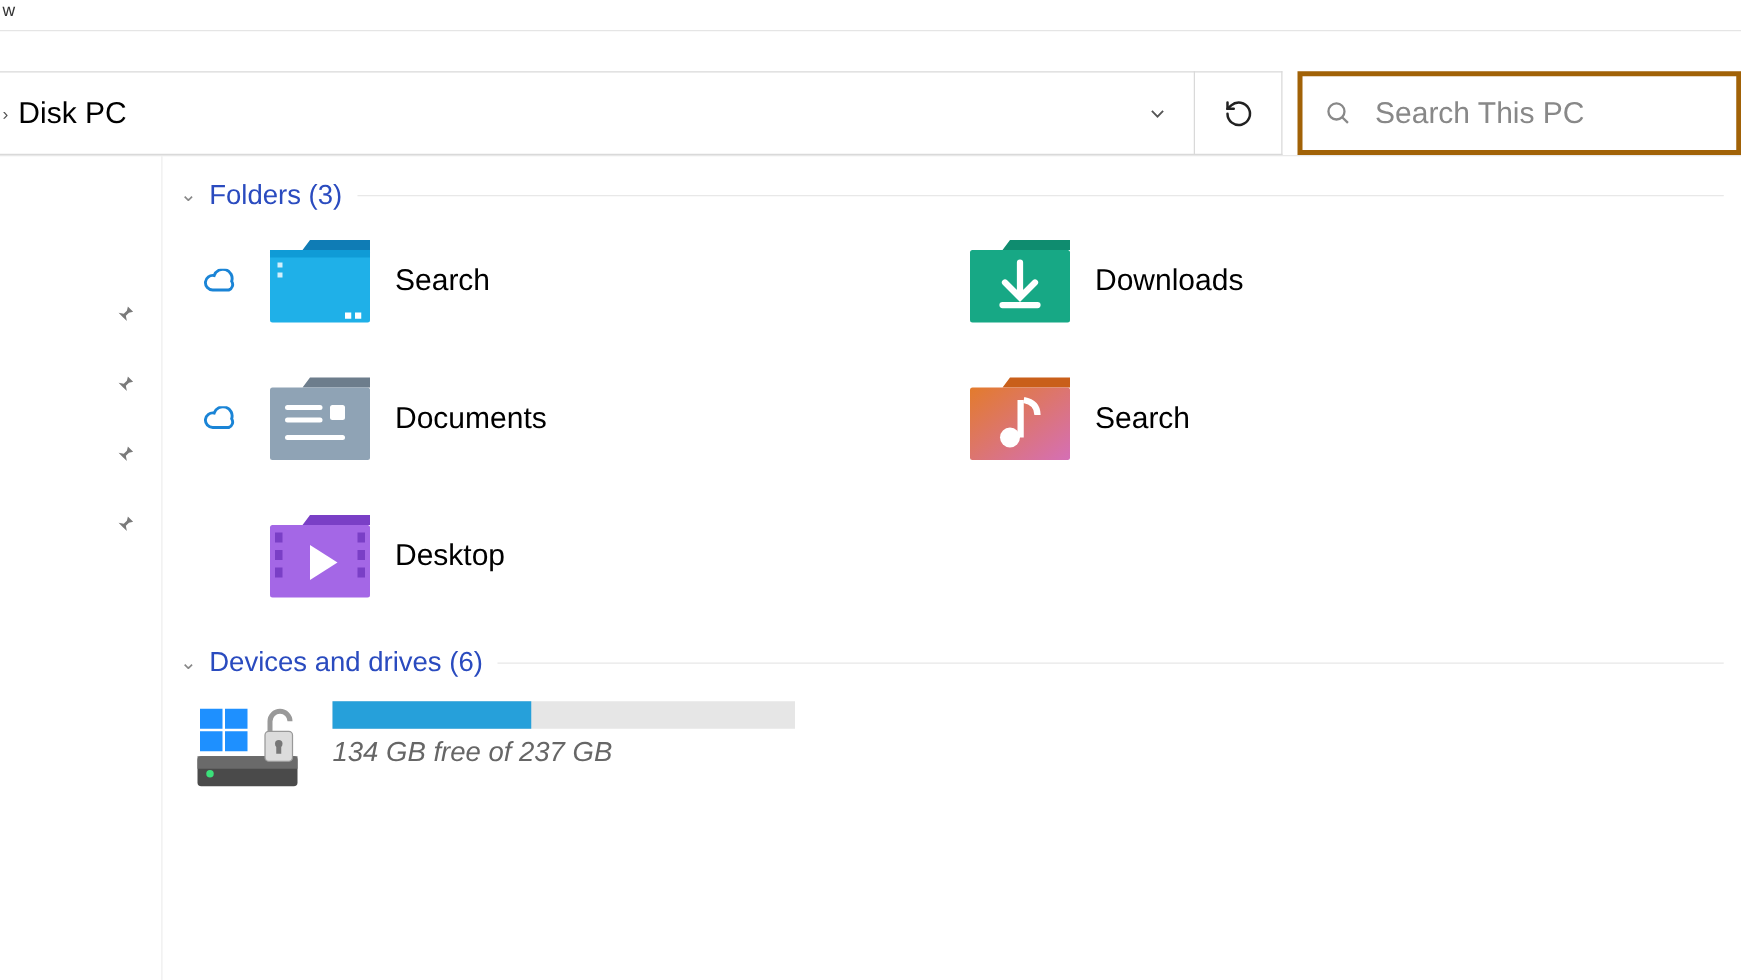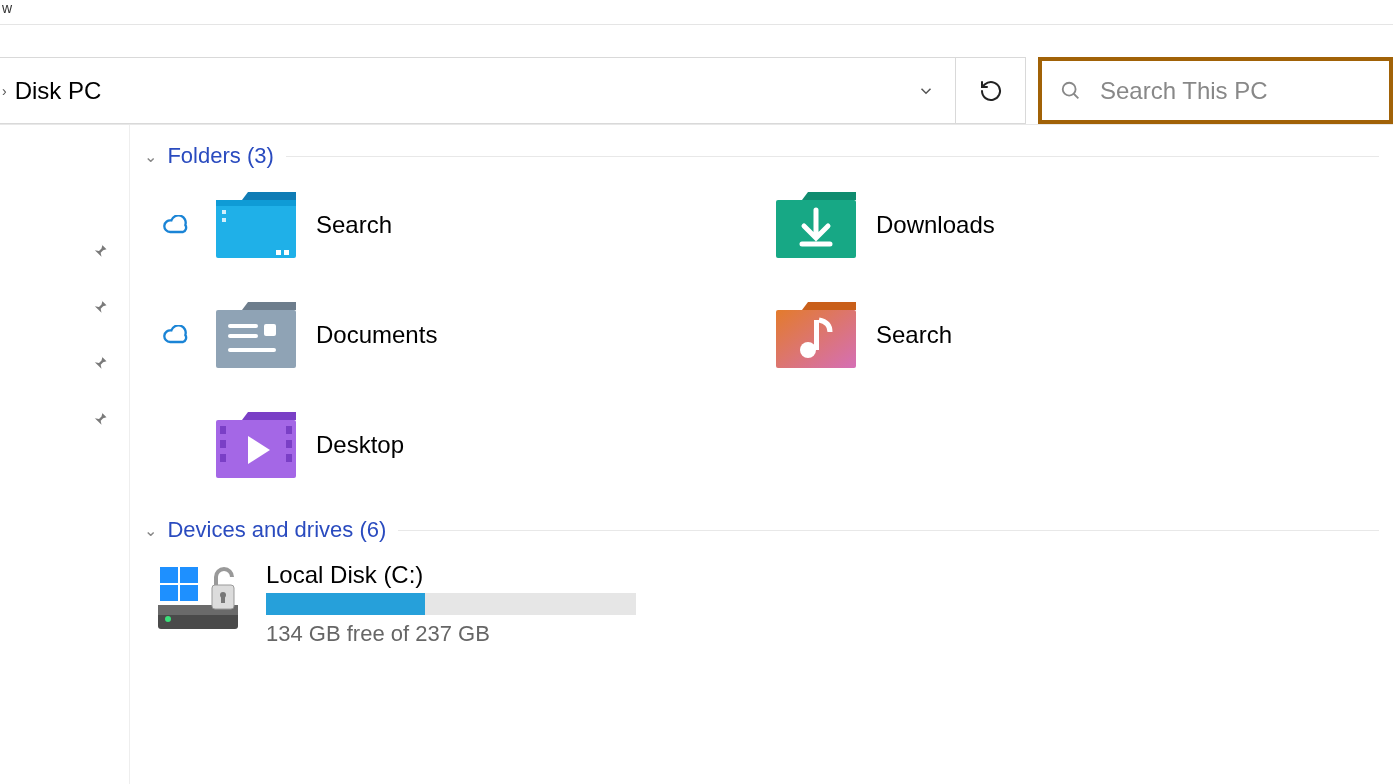--- a/index.html
+++ b/index.html
@@ -36,21 +36,21 @@
 .cloud { width: 44px; display:flex; justify-content:center; margin-right:14px;}
 .folder-icon { width: 88px; height:76px; display:flex; align-items:center; justify-content:center; margin-right:16px;}
 .folder-label { font-size:24px; color:#000; }
 
 .drive-item { display:flex; align-items:flex-start; padding-left:10px; margin-top:14px;}
 .drive-icon { width:100px; height:78px; margin-right:12px; position:relative;}
 .drive-info { flex:1; max-width: 370px;}
 .drive-name { font-size:24px; color:#000; margin-bottom:4px;}
 .drive-bar { width:370px; height:22px; background:#e6e6e6; position:relative; margin-bottom:6px;}
 .drive-bar-fill { position:absolute; left:0; top:0; bottom:0; background:#26a0da; }
-.drive-free { font-size:22px; color:#666; }
+.drive-free { font-size:22px; color:#666;font-style:italic; }
 
 
 svg { display:block; }
 </style>
 </head>
 <body>
 
 <div class="top-strip">
   <span>w</span>
 </div>
@@ -227,21 +227,20 @@
           <rect x="6" y="24" width="18" height="16" fill="#1e90ff"></rect>
             <rect x="26" y="24" width="18" height="16" fill="#1e90ff"></rect>
 
           <rect x="58" y="24" width="22" height="24" rx="3" fill="#dcdcdc" stroke="#999"></rect>
           <path d="M62 24 v-8 a8 8 0 0 1 16 0" fill="none" stroke="#999" stroke-width="4"></path>
           <circle cx="69" cy="34" r="3" fill="#777"></circle>
             <rect x="67" y="34" width="4" height="8" fill="#777"></rect>
         </svg>
       </div>
       <div class="drive-info">
-        <div class="drive-name">Local Disk (C:)</div>
         <div class="drive-bar">
           <div class="drive-bar-fill" style="width:43%"></div>
         </div>
         <div class="drive-free">134 GB free of 237 GB</div>
       </div>
     </div>
 
   </div>
 </div>
 

